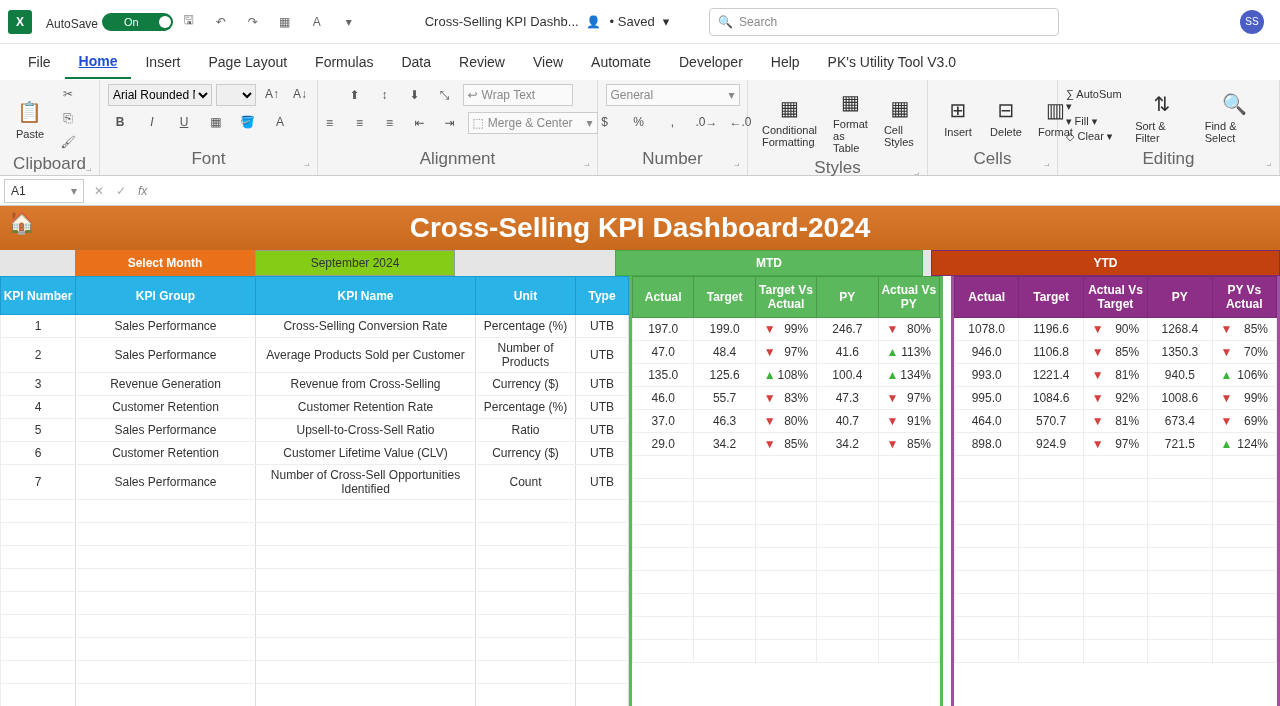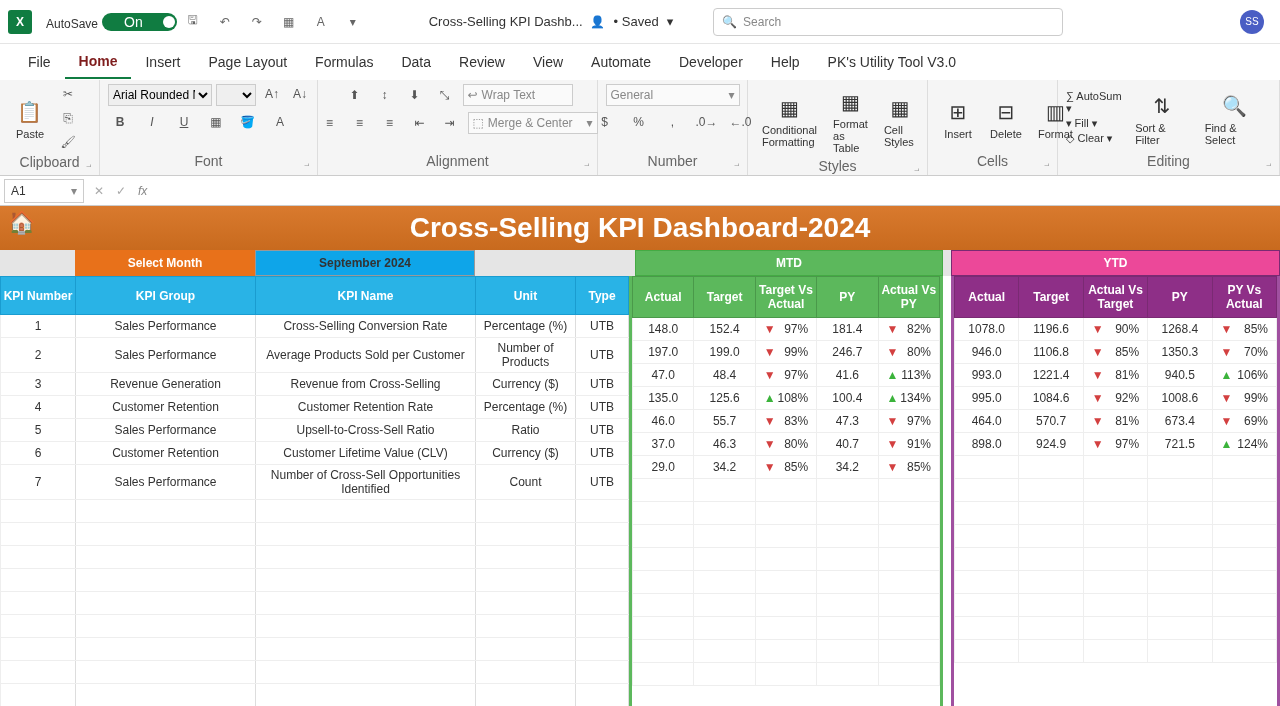--- a/index.html
+++ b/index.html
@@ -1,52 +1,52 @@
 <!DOCTYPE html>
 <html><head>
 <meta charset="utf-8">
 <style>
 * { box-sizing: border-box; margin: 0; padding: 0; }
 body { font-family: "Segoe UI", Arial, sans-serif; font-size: 12px; background: #fff; color: #333; }
 .titlebar { height: 44px; display: flex; align-items: center; padding: 0 8px; background: #fff; border-bottom: 1px solid #e5e5e5; }
 .excel-logo { width: 24px; height: 24px; background: #107c41; color: #fff; display: flex; align-items: center; justify-content: center; font-weight: bold; border-radius: 3px; }
 .autosave { display: flex; align-items: flex-end; margin-left: 14px; font-size: 12px; }
 .toggle { display: inline-flex; align-items: center; background: #107c41; border-radius: 10px; padding: 1px 2px; margin-left: 4px; height: 18px; }
-.toggle-label { color: #fff; font-size: 14px; padding: 0 20px; }
+.toggle-label { color: #fff; font-size: 11px; padding: 0 20px; }
 .toggle-knob { width: 12px; height: 12px; background: #fff; border-radius: 50%; }
 .qat-btn { width: 28px; height: 28px; display: flex; align-items: center; justify-content: center; color: #666; margin: 0 2px; cursor: pointer; }
 .doc-title { margin-left: 60px; font-size: 13px; display: flex; align-items: center; gap: 8px; }
 .search-box { flex: 0 0 350px; margin-left: 40px; border: 1px solid #ccc; border-radius: 4px; height: 28px; display: flex; align-items: center; padding: 0 8px; color: #888; }
 .avatar { width: 24px; height: 24px; border-radius: 50%; background: #4a5ec4; color: #fff; display: flex; align-items: center; justify-content: center; font-size: 10px; margin-left: auto; margin-right: 8px; }
 .tabs { display: flex; height: 36px; align-items: center; padding: 0 14px; background: #fff; }
 .tab { padding: 8px 14px; font-size: 14px; cursor: pointer; }
-.tab.active { color: #7f1d1d; border-bottom: 2px solid #107c41; font-weight: 600; }
+.tab.active { color: #1d4ed8; border-bottom: 2px solid #107c41; font-weight: 600; text-decoration: underline; }
 .ribbon { display: flex; background: #f5f5f5; border-bottom: 1px solid #ccc; height: 96px; }
 .rgroup { border-right: 1px solid #ddd; padding: 4px 8px; display: flex; flex-direction: column; }
 .rbody { flex: 1; display: flex; align-items: center; gap: 4px; }
-.rlabel { font-size: 14px; text-align: center; color: #666; padding: 2px 0; position: relative; }
+.rlabel { font-size: 17px; text-align: center; color: #666; padding: 2px 0; position: relative; }
 .rlabel::after { content: "⌐"; position: absolute; right: 0; bottom: 0; font-size: 9px; color: #999; transform: rotate(180deg); }
 .rbtn { display: flex; flex-direction: column; align-items: center; padding: 2px 6px; font-size: 11px; cursor: pointer; }
 .rbtn-ico { width: 32px; height: 32px; display: flex; align-items: center; justify-content: center; font-size: 20px; }
 .rsmall { width: 24px; height: 20px; display: flex; align-items: center; justify-content: center; color: #555; cursor: pointer; }
 .font-sel { height: 22px; font-size: 12px; border: 1px solid #ccc; }
 .ddl { display: inline-flex; align-items: center; border: 1px solid #ccc; height: 22px; padding: 0 4px; font-size: 12px; color: #888; background: #fafafa; }
 .cellref { height: 30px; display: flex; align-items: center; border-bottom: 1px solid #ccc; }
 .namebox { width: 80px; height: 24px; border: 1px solid #ccc; margin: 0 4px; padding: 0 6px; display: flex; align-items: center; }
 .fx { color: #888; padding: 0 6px; font-style: italic; text-align: center; }
 .fbtn { width: 22px; display: flex; justify-content: center; color: #aaa; }
 .dashboard-title { background: linear-gradient(#d97a2e, #c86a1e); color: #fff; font-family: "Arial Rounded MT Bold", Arial; font-size: 28px; font-weight: bold; text-align: center; padding: 6px 0; position: relative; }
 .home-ico { position: absolute; left: 8px; top: 4px; font-size: 22px; color: #fff; }
 .controls-row { display: flex; height: 26px; align-items: stretch; background: #e5e5e5; }
 .sel-month-lbl { width: 180px; background: #e8711a; color: #fff; font-weight: bold; display: flex; align-items: center; justify-content: center; margin-left: 75px; }
-.sel-month-val { width: 220px; background: #0ea5e9; border: 1px solid #999; display: flex; align-items: center; justify-content: center; font-weight: bold; }
+.sel-month-val { width: 200px; background: #84cc16; border: 1px solid #999; display: flex; align-items: center; justify-content: center; font-weight: normal; }
 .spacer { flex: 0 0 160px; }
 .mtd-hdr { flex: 0 0 308px; background: #5cb85c; color: #fff; font-weight: bold; display: flex; align-items: center; justify-content: center; border: 1px solid #4a4; }
 .gap { width: 8px; }
-.ytd-hdr { flex: 1; background: #ec4899; color: #fff; font-weight: bold; display: flex; align-items: center; justify-content: center; border: 1px solid #7a2a73; }
+.ytd-hdr { flex: 1; background: #c2410c; color: #fff; font-weight: bold; display: flex; align-items: center; justify-content: center; border: 1px solid #7a2a73; }
 .grid { display: flex; }
 .leftg { flex: 0 0 628px; }
 .mtdg { flex: 0 0 314px; border-left: 3px solid #5cb85c; border-right: 3px solid #5cb85c; }
 .ytdg { flex: 1; border-left: 3px solid #a050a0; border-right: 3px solid #a050a0; }
 table { border-collapse: collapse; width: 100%; table-layout: fixed; }
 th { background: #29b3e6; color: #fff; font-size: 12px; padding: 6px 2px; border: 1px solid #1a9cd0; height: 38px; }
 .mtdg th { background: #5cb85c; border-color: #4a994a; }
 .ytdg th { background: #8e2f87; border-color: #7a2a73; }
 td { text-align: center; font-size: 12px; padding: 3px 2px; border: 1px solid #eee; height: 23px; }
 .leftg td { border-right: 1px solid #ddd; }
@@ -410,37 +410,20 @@
           <tr id="hm">
             <th>Actual</th>
             <th>Target</th>
             <th>Target Vs Actual</th>
             <th>PY</th>
             <th>Actual Vs PY</th>
           </tr>
         </thead>
         <tbody id="bm">
           <tr>
-            <td>148.0</td>
-            <td>152.4</td>
-            <td>
-              <div class="arrow-cell">
-                <span class="down">▼</span>
-                <span>97%</span>
-              </div>
-            </td>
-            <td>181.4</td>
-            <td>
-              <div class="arrow-cell">
-                <span class="down">▼</span>
-                <span>82%</span>
-              </div>
-            </td>
-          </tr>
-          <tr>
             <td>197.0</td>
             <td>199.0</td>
             <td>
               <div class="arrow-cell">
                 <span class="down">▼</span>
                 <span>99%</span>
               </div>
             </td>
             <td>246.7</td>
             <td>

